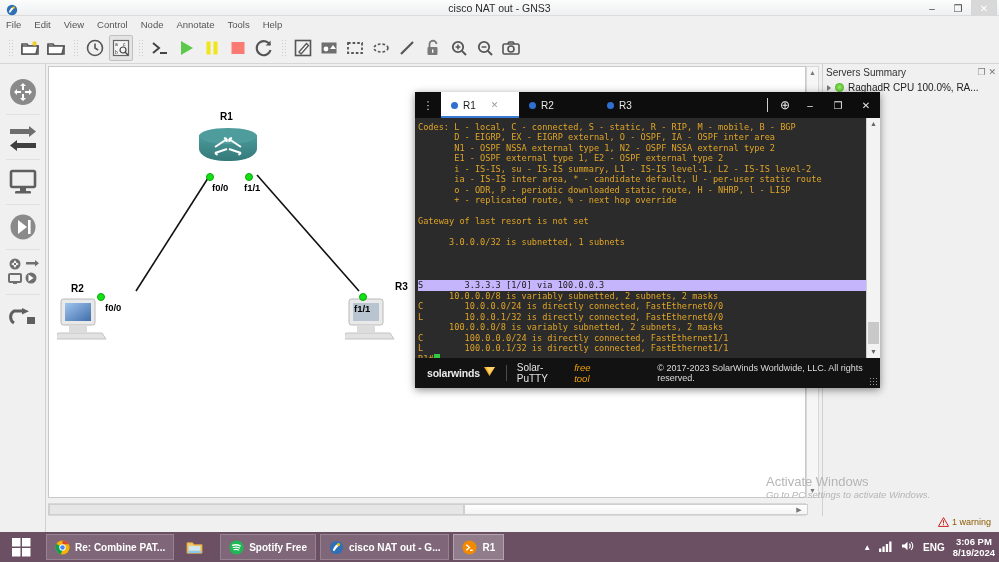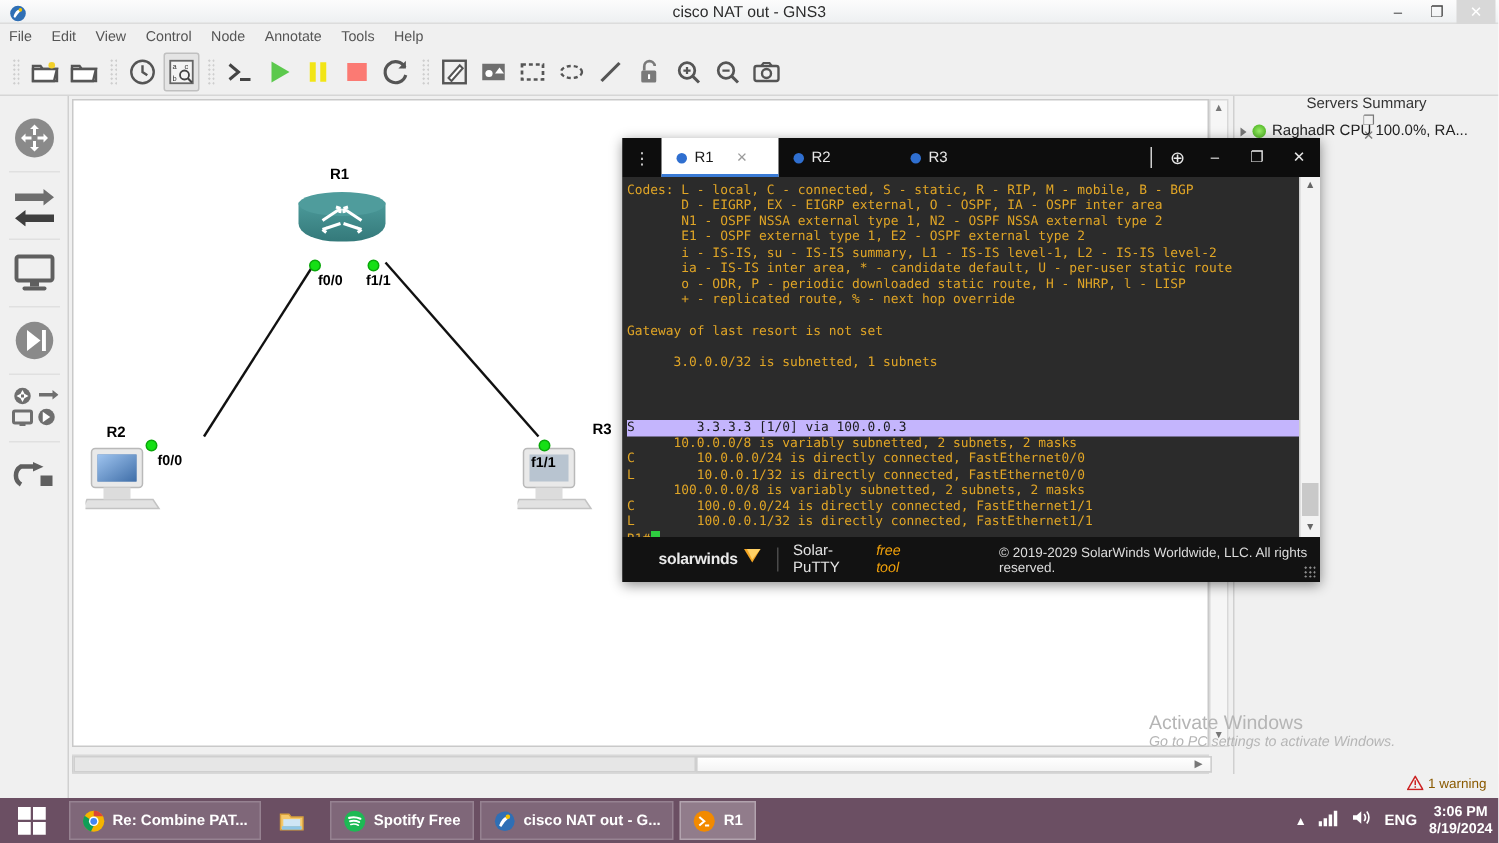--- a/index.html
+++ b/index.html
@@ -79,21 +79,21 @@
   .router-body { position:relative; width:58px; height:42px; }
   .router-mid { position:absolute; left:0; top:8px; width:58px; height:26px;
                 background:linear-gradient(#4c9a9a,#34797a); border-radius:0 0 26px 26px/0 0 12px 12px; }
   .router-face { position:absolute; left:0; top:1px; width:58px; height:16px;
                  background:#4f9c9c; border-radius:50%/50%; }
 
   
   .rightdock { position:absolute; left:822px; top:64px; width:177px; height:468px;
                background:#f0f0f0; border-left:1px solid #d0d0d0; }
   .rd-header { height:16px; display:flex; align-items:center; padding:0 3px;
-               font-size:10px; color:#333;flex-direction:column; }
+               font-size:10px; color:#333; }
   .rd-header .spacer { flex:1; }
   .rd-header .hbtn { font-size:9px; color:#777; margin-left:3px; }
   .rd-tree { margin-top:2px; padding-left:4px; display:flex; align-items:center; gap:4px; font-size:10px; color:#222; }
   .tri { width:0;height:0;border-left:4px solid #777;border-top:3px solid transparent;border-bottom:3px solid transparent; }
   .srvdot { width:9px;height:9px;border-radius:50%;background:radial-gradient(#9bf06a,#3fa814); }
 
   
   .watermark { position:absolute; left:766px; top:474px; width:220px; text-align:left; color:#b5b5b5; }
   .watermark .w1 { font-size:13px; }
   .watermark .w2 { font-size:9.5px;font-style:italic; }
@@ -116,21 +116,21 @@
   .p-term { position:relative; height:240px; background:#2b2b2b; padding:4px 0 0 3px; overflow:hidden; }
   .p-line { font-family:"DejaVu Sans Mono", monospace; font-size:8.6px; line-height:10.45px;
             color:#e0a526; white-space:pre; }
   .p-line.hl { background:#c4b5fd; color:#1a1a1a;margin-top:33px; }
   .p-cursor { display:inline-block; width:6px; height:9px; background:#2ecc40; vertical-align:-1px; }
   .p-tscroll { position:absolute; right:0; top:0; width:14px; height:240px; background:#f3f3f3; border-left:1px solid #d0d0d0; }
   .p-tscroll .a { width:13px; height:12px; text-align:center; line-height:12px; font-size:7px; color:#666; }
   .p-tscroll .a.bot { position:absolute; bottom:0; }
   .p-tthumb { position:absolute; left:1px; bottom:14px; width:11px; height:22px; background:#c9c9c9; }
 
-  .p-foot { position:relative; height:30px; background:#121212; display:flex; align-items:center; padding-left:24px; }
+  .p-foot { position:relative; height:30px; background:#121212; display:flex; align-items:center; padding-left:12px; }
   .p-sw { font-size:10.5px; color:#e9e9e9; font-weight:bold; letter-spacing:-.2px; }
   .p-flame { display:inline-block; margin-left:3px; }
   .p-fsep { width:1px; height:16px; background:#4a4a4a; margin:0 10px; }
   .p-ptitle { font-size:10px; color:#e3e3e3; }
   .p-free { font-size:9.5px; color:#f0a00a; font-style:italic; margin-left:5px; }
   .p-copy { font-size:9px; color:#dcdcdc; margin-left:52px; }
   .p-grip { position:absolute; right:3px; bottom:3px; width:8px; height:8px;
             background-image: radial-gradient(#999 35%, transparent 36%); background-size:3px 3px; }
 
   
@@ -529,21 +529,21 @@
       <span class="p-sw">solarwinds</span>
       <span class="p-flame">
         <svg width="13" height="13" viewBox="0 0 13 13">
           <path d="M1 2 L12 2 L6.5 11 Z" fill="#f5a623"></path>
           <path d="M3 2 L12 2 L6.5 9 Z" fill="#ffd166"></path>
         </svg>
       </span>
       <span class="p-fsep"></span>
       <span class="p-ptitle">Solar-PuTTY</span>
       <span class="p-free">free tool</span>
-      <span class="p-copy">© 2019-2029 SolarWinds Worldwide, LLC. All rights reserved.</span>
+      <span class="p-copy">© 2017-2023 SolarWinds Worldwide, LLC. All rights reserved.</span>
       <span class="p-grip"></span>
     </div>
   </div>
 
   <div id="taskbar">
     <div class="start">
       <svg width="19" height="19" viewBox="0 0 19 19">
         <rect x="0" y="0" width="8.5" height="8.5" fill="#fff"></rect>
         <rect x="10" y="0" width="8.5" height="8.5" fill="#fff"></rect>
         <rect x="0" y="10" width="8.5" height="8.5" fill="#fff"></rect>

